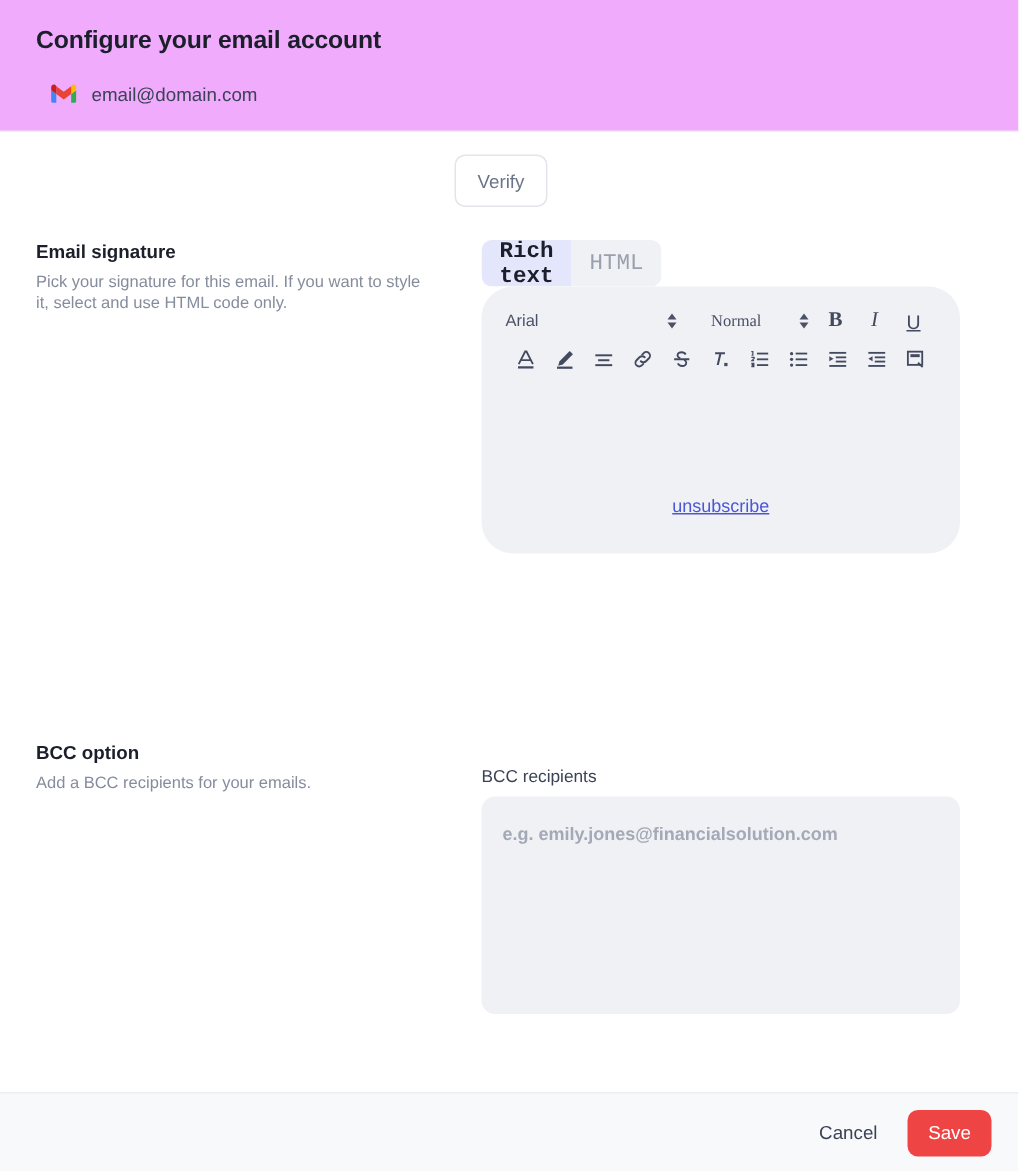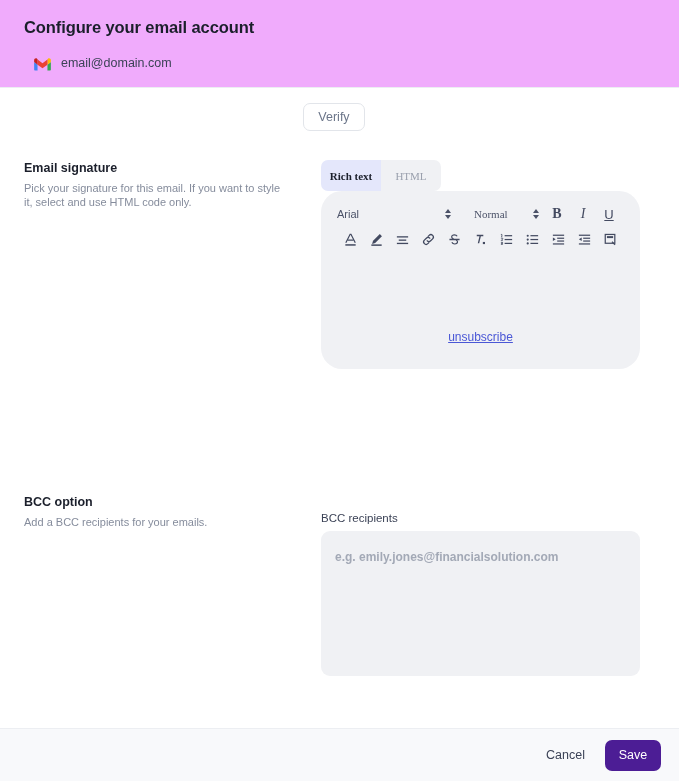--- a/index.html
+++ b/index.html
@@ -15,34 +15,34 @@
   .header {
     position: absolute; top: 0; left: 0; right: 0; height: 88px;
     background: #f0abfc;
     border-bottom: 1px solid #eceef2;
     padding: 16px 24px 0 24px;
   }
   .header-title {
     font-size: 16.5px; font-weight: bold; color: #1b1f2b;
     letter-spacing: -0.1px; line-height: 22px;
   }
-  .account-row { display: flex; align-items: flex-end; gap: 10px; margin-top: 18px; padding-left: 10px; }
+  .account-row { display: flex; align-items: flex-start; gap: 10px; margin-top: 18px; padding-left: 10px; }
   .gmail-icon { width: 17px; height: 13px; display:block; flex: 0 0 auto; }
   .account-email { font-size: 12.5px; color: #3b4256; }
 
   
   .body-area {
     position: absolute; top: 92px; left: 0; right: 0; bottom: 53px;
     background: #ffffff;
   }
 
   
   .verify-wrap { position: absolute; top: 11px; left: 303px; }
   .btn-verify {
-    width: 62px; height: 28px;
+    width: 62px; height: 35px;
     background: #ffffff;
     border: 1px solid #e2e5ea;
     border-radius: 7px;
     color: #6b7589;
     font-size: 12.5px;
     font-family: "Liberation Sans", sans-serif;
     cursor: pointer;
     display:flex; align-items:center; justify-content:center;
   }
 
@@ -51,21 +51,21 @@
   .section-left { position: absolute; left: 24px; width: 270px; }
   .section-title { font-size: 12.5px; font-weight: bold; color: #1b1f2b; line-height: 17px; }
   .section-desc { font-size: 11px; color: #858c9c; line-height: 14px; margin-top: 4px; max-width: 262px; }
 
   .section-right { position: absolute; left: 321px; width: 319px; }
 
   
   .segmented { display: flex; width: 120px; height: 31px; border-radius: 7px; overflow: hidden; }
   .seg-btn {
     flex: 1; border: none; cursor: pointer;
-    font-size: 11px; font-family: Liberation Serif, serif;
+    font-size: 15px; font-family: Liberation Mono, monospace;
     display:flex; align-items:center; justify-content:center;
   }
   .seg-btn.active { background: #e4e7fb; color: #1b1f2b; font-weight: bold; }
   .seg-btn.inactive { background: #f0f1f4; color: #9aa0ad; }
 
   .field-label { font-size: 11.5px; color: #3b4256; margin-bottom: 7px; }
 
   
   .editor {
     background: #f0f1f4;
@@ -125,21 +125,21 @@
     display: flex; align-items: center; justify-content: flex-end;
     padding-right: 18px; gap: 16px;
   }
   .btn-cancel {
     background: none; border: none; cursor: pointer;
     font-size: 12.5px; color: #3b4256; font-family: "Liberation Sans", sans-serif;
     padding: 6px 4px;
   }
   .btn-save {
     width: 56px; height: 31px; border: none; border-radius: 7px;
-    background: #4c1d95; color: #ffffff; cursor: pointer;
+    background: #ef4444; color: #ffffff; cursor: pointer;
     font-size: 12.5px; font-family: "Liberation Sans", sans-serif;
     display:flex; align-items:center; justify-content:center;
   }
 </style>
 </head>
 <body>
 
 <div class="page">
 
   <div class="header">

